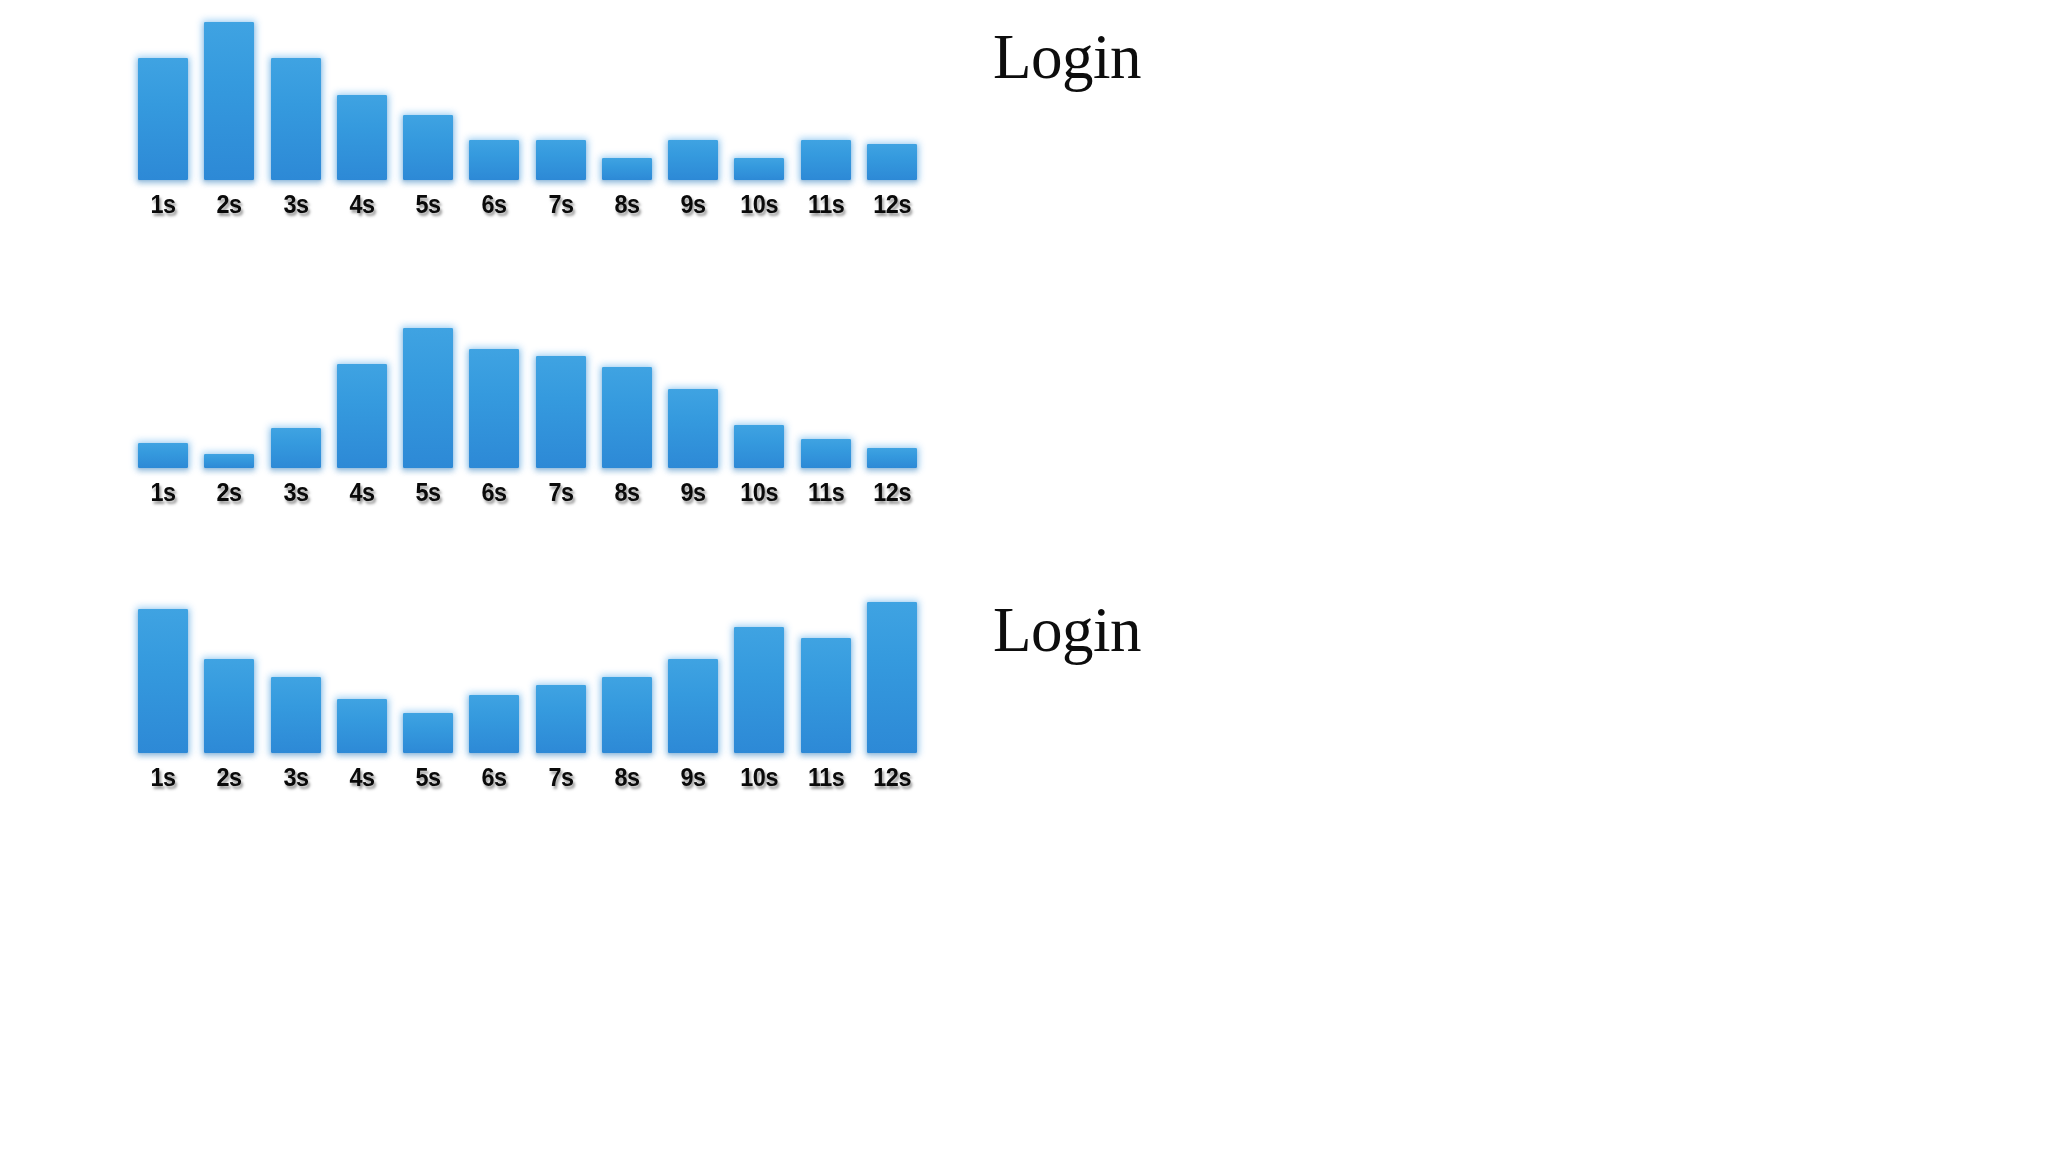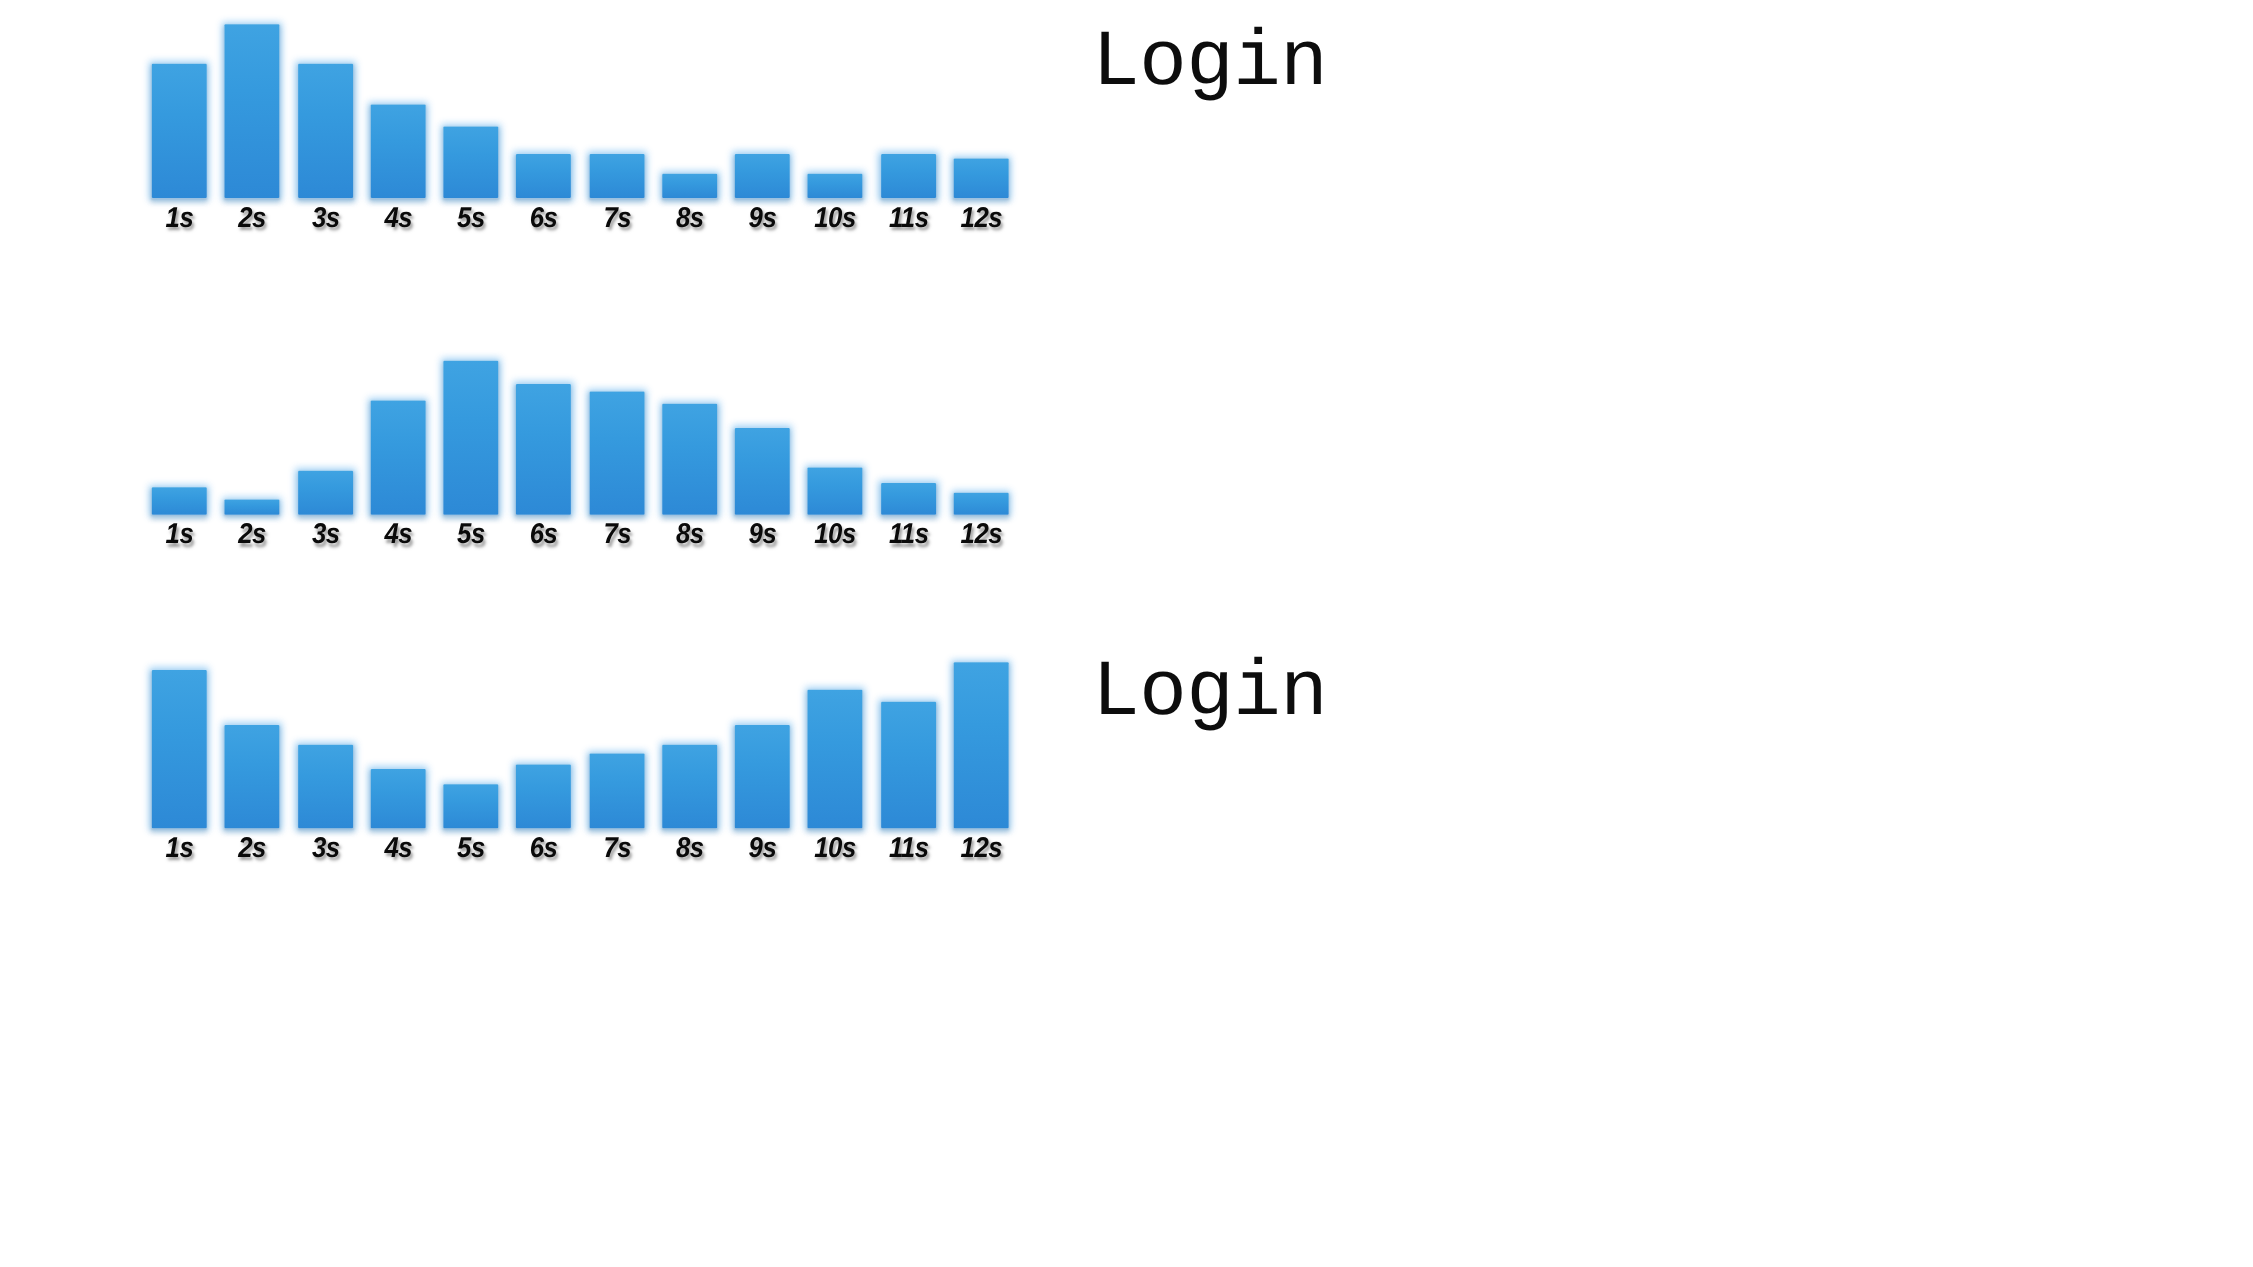--- a/index.html
+++ b/index.html
@@ -73,43 +73,42 @@
   }
 
   
   .ticks {
     position: absolute;
     left: 0;
     right: 0;
     bottom: 0;
     height: 38px;
     display: flex;
-    align-items: flex-start;
-    font-style: italic;
+    align-items: flex-end;
   }
   .tick {
     width: 66.25px;
     flex: 0 0 auto;
     text-align: center;
     font-family: "Liberation Sans", sans-serif;
     font-weight: bold;
     font-size: 26px;
     letter-spacing: -0.5px;
     color: #0a0a0a;
     text-shadow: 2px 3px 3px rgba(120, 120, 120, 0.75);
     transform: scaleX(0.9);
   }
 
   
   .row-title {
     margin-left: 68px;
     align-self: center;
-    font-family: Liberation Mono, monospace;
+    font-family: Liberation Serif, serif;
     font-weight: 300;
-    font-size: 72px;
+    font-size: 63px;
     line-height: 1;
     color: #0d0d0d;
     letter-spacing: -0.5px;
     white-space: nowrap;
     padding-bottom: 66px;
   }
 </style>
 </head>
 <body>
 

